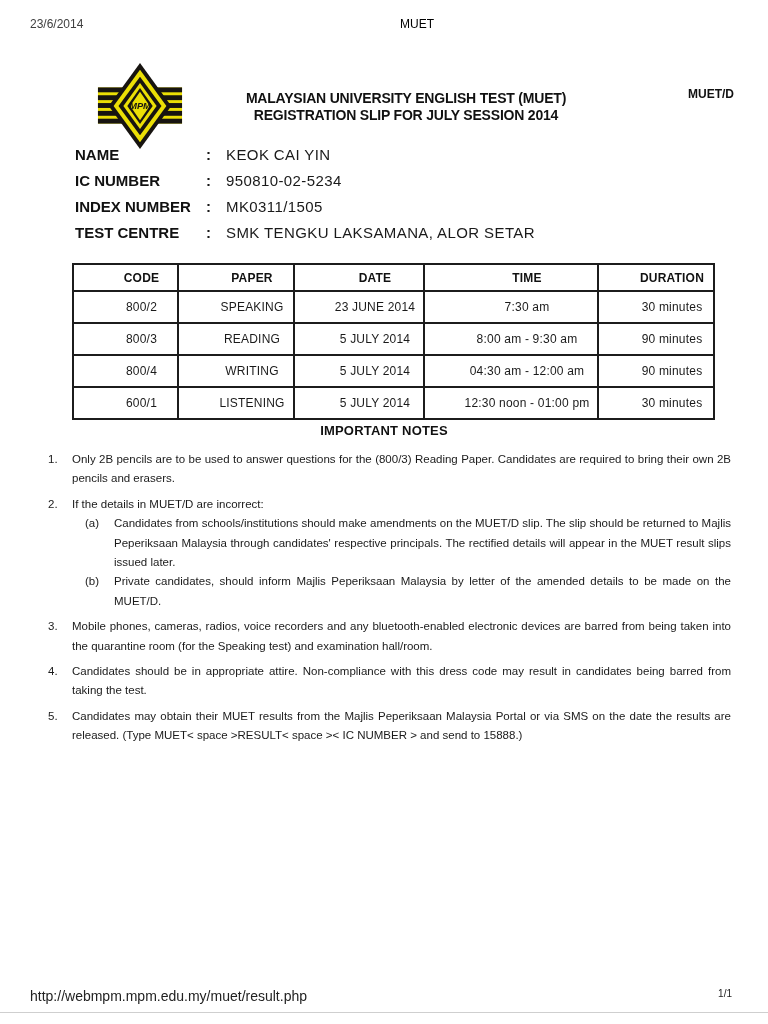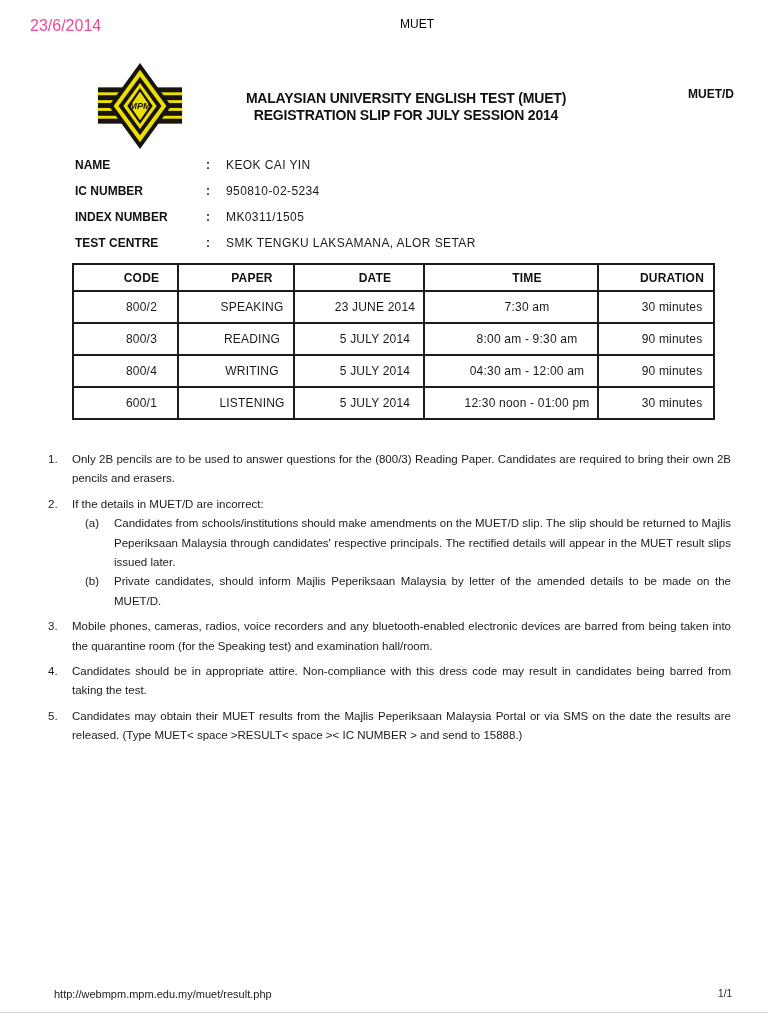--- a/index.html
+++ b/index.html
@@ -6,39 +6,39 @@
   html, body { background: #ffffff; }
   body { font-family: "Liberation Sans", "DejaVu Sans", sans-serif; color: #1a1a1a; }
   .page {
     position: relative;
     width: 768px;
     height: 1024px;
     background: #ffffff;
     overflow: hidden;
   }
   
-  .print-date { position: absolute; left: 30px; top: 17px; font-size: 16px; color: #ec4899; }
+  .print-date { position: absolute; left: 30px; top: 17px; font-size: 12px; color: #404040; }
   .print-title { position: absolute; left: 417px; top: 17px; transform: translateX(-50%); font-size: 12px; color: #000000; }
-  .print-url { position: absolute; left: 30px; top: 988px; font-size: 11px; color: #222; margin-left: 24px; }
+  .print-url { position: absolute; left: 30px; top: 988px; font-size: 14px; color: #222; }
   .print-page { position: absolute; right: 36px; top: 988px; font-size: 10px; color: #222; }
   .bottom-rule { position: absolute; left: 0; top: 1012px; width: 768px; height: 1px; background: #cfcfcf; }
 
   
   .logo { position: absolute; left: 97px; top: 62px; width: 86px; height: 88px; }
   .lk { fill: var(--logo-black, #171410); }
   .ly { fill: var(--logo-yellow, #ebdf05); }
 
   
   .doc-title { position: absolute; left: 231px; top: 90px; width: 350px; text-align: center;
                font-weight: bold; font-size: 14px; letter-spacing: -0.2px; line-height: 17px; color: #111; }
   .form-code { position: absolute; left: 688px; top: 87px; font-weight: bold; font-size: 12px; color: #111; }
 
   
   .fields { position: absolute; left: 75px; top: 146px; }
-  .field-row { display: flex; height: 26px; align-items: flex-end; font-size: 12px; }
+  .field-row { display: flex; height: 26px; align-items: flex-start; font-size: 15px; }
   .field-label { width: 131px; font-weight: bold; color: #111; }
   .field-sep { font-weight: bold; width: 6px; }
   .field-value { margin-left: 14px; letter-spacing: 0.4px; }
 
   
   .sched { position: absolute; left: 72px; top: 263px; border-collapse: collapse; table-layout: fixed; }
   .sched th, .sched td { border: 2px solid #1c1c1c; text-align: center; font-size: 12px; letter-spacing: 0.2px; padding-left: 32px; }
   .sched th { font-weight: bold; height: 27px; color: #111; }
   .sched td { height: 32px; }
   .c-code { width: 105px; } .c-paper { width: 116px; } .c-date { width: 130px; }
@@ -149,20 +149,21 @@
       <tr>
         <td>600/1</td>
         <td>LISTENING</td>
         <td>5 JULY 2014</td>
         <td>12:30 noon - 01:00 pm</td>
         <td>30 minutes</td>
       </tr>
     </tbody>
   </table>
 
+  <div class="notes-heading">IMPORTANT NOTES</div>
 
   <div class="notes">
 
     <div class="note">
       <span class="note-num">1.</span>
       <div class="note-text">Only 2B pencils are to be used to answer questions for the (800/3) Reading Paper. Candidates are required to bring their own 2B pencils and erasers.</div>
     </div>
 
     <div class="note">
       <span class="note-num">2.</span>

